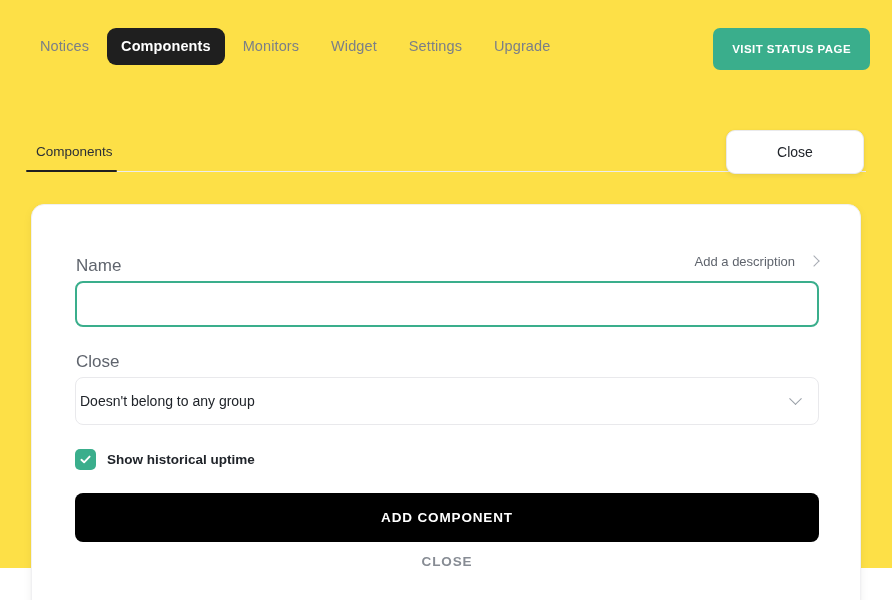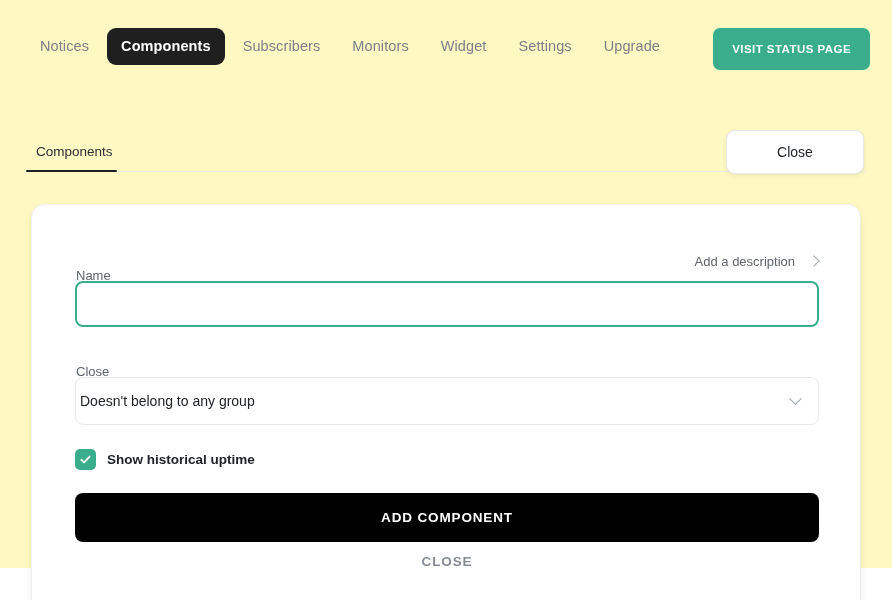--- a/index.html
+++ b/index.html
@@ -14,21 +14,21 @@
     background: #ffffff;
     font-family: "Liberation Sans", sans-serif;
     -webkit-font-smoothing: antialiased;
     color: #1f2328;
   }
 
   .page {
     position: relative;
     width: 892px;
     height: 568px;
-    background: #fef9c3;
+    background: #fde047;
   }
 
   
   .topnav {
     position: absolute;
     top: 0;
     left: 0;
     width: 892px;
     height: 84px;
     display: flex;
@@ -147,24 +147,23 @@
     width: 830px;
     height: 430px;
     background: #ffffff;
     border: 1px solid #f0f0f2;
     border-radius: 13px;
     box-shadow: 0 3px 10px rgba(16,22,38,0.055), 0 1px 2px rgba(16,22,38,0.05);
   }
 
   .field-label {
     position: absolute;
-    font-size: 13px;
+    font-size: 17px;
     color: #5f646d;
     line-height: 1;
-    margin-top: 12px;
   }
 
   .lbl-name  { left: 44px; top: 52px; }
   .lbl-group { left: 44px; top: 148px; }
 
   .add-desc {
     position: absolute;
     right: 42px;
     top: 50px;
     font-size: 13px;
@@ -297,21 +296,20 @@
 </style>
 </head>
 <body>
 
 <div class="page">
 
   <div class="topnav">
     <div class="nav-items">
       <button class="nav-item">Notices</button>
       <button class="nav-item active">Components</button>
-      <button class="nav-item">Subscribers</button>
       <button class="nav-item">Monitors</button>
       <button class="nav-item">Widget</button>
       <button class="nav-item">Settings</button>
       <button class="nav-item">Upgrade</button>
     </div>
     <button class="visit-btn">VISIT STATUS PAGE</button>
   </div>
 
   <div class="tabstrip">
     <div class="tabstrip-line"></div>

